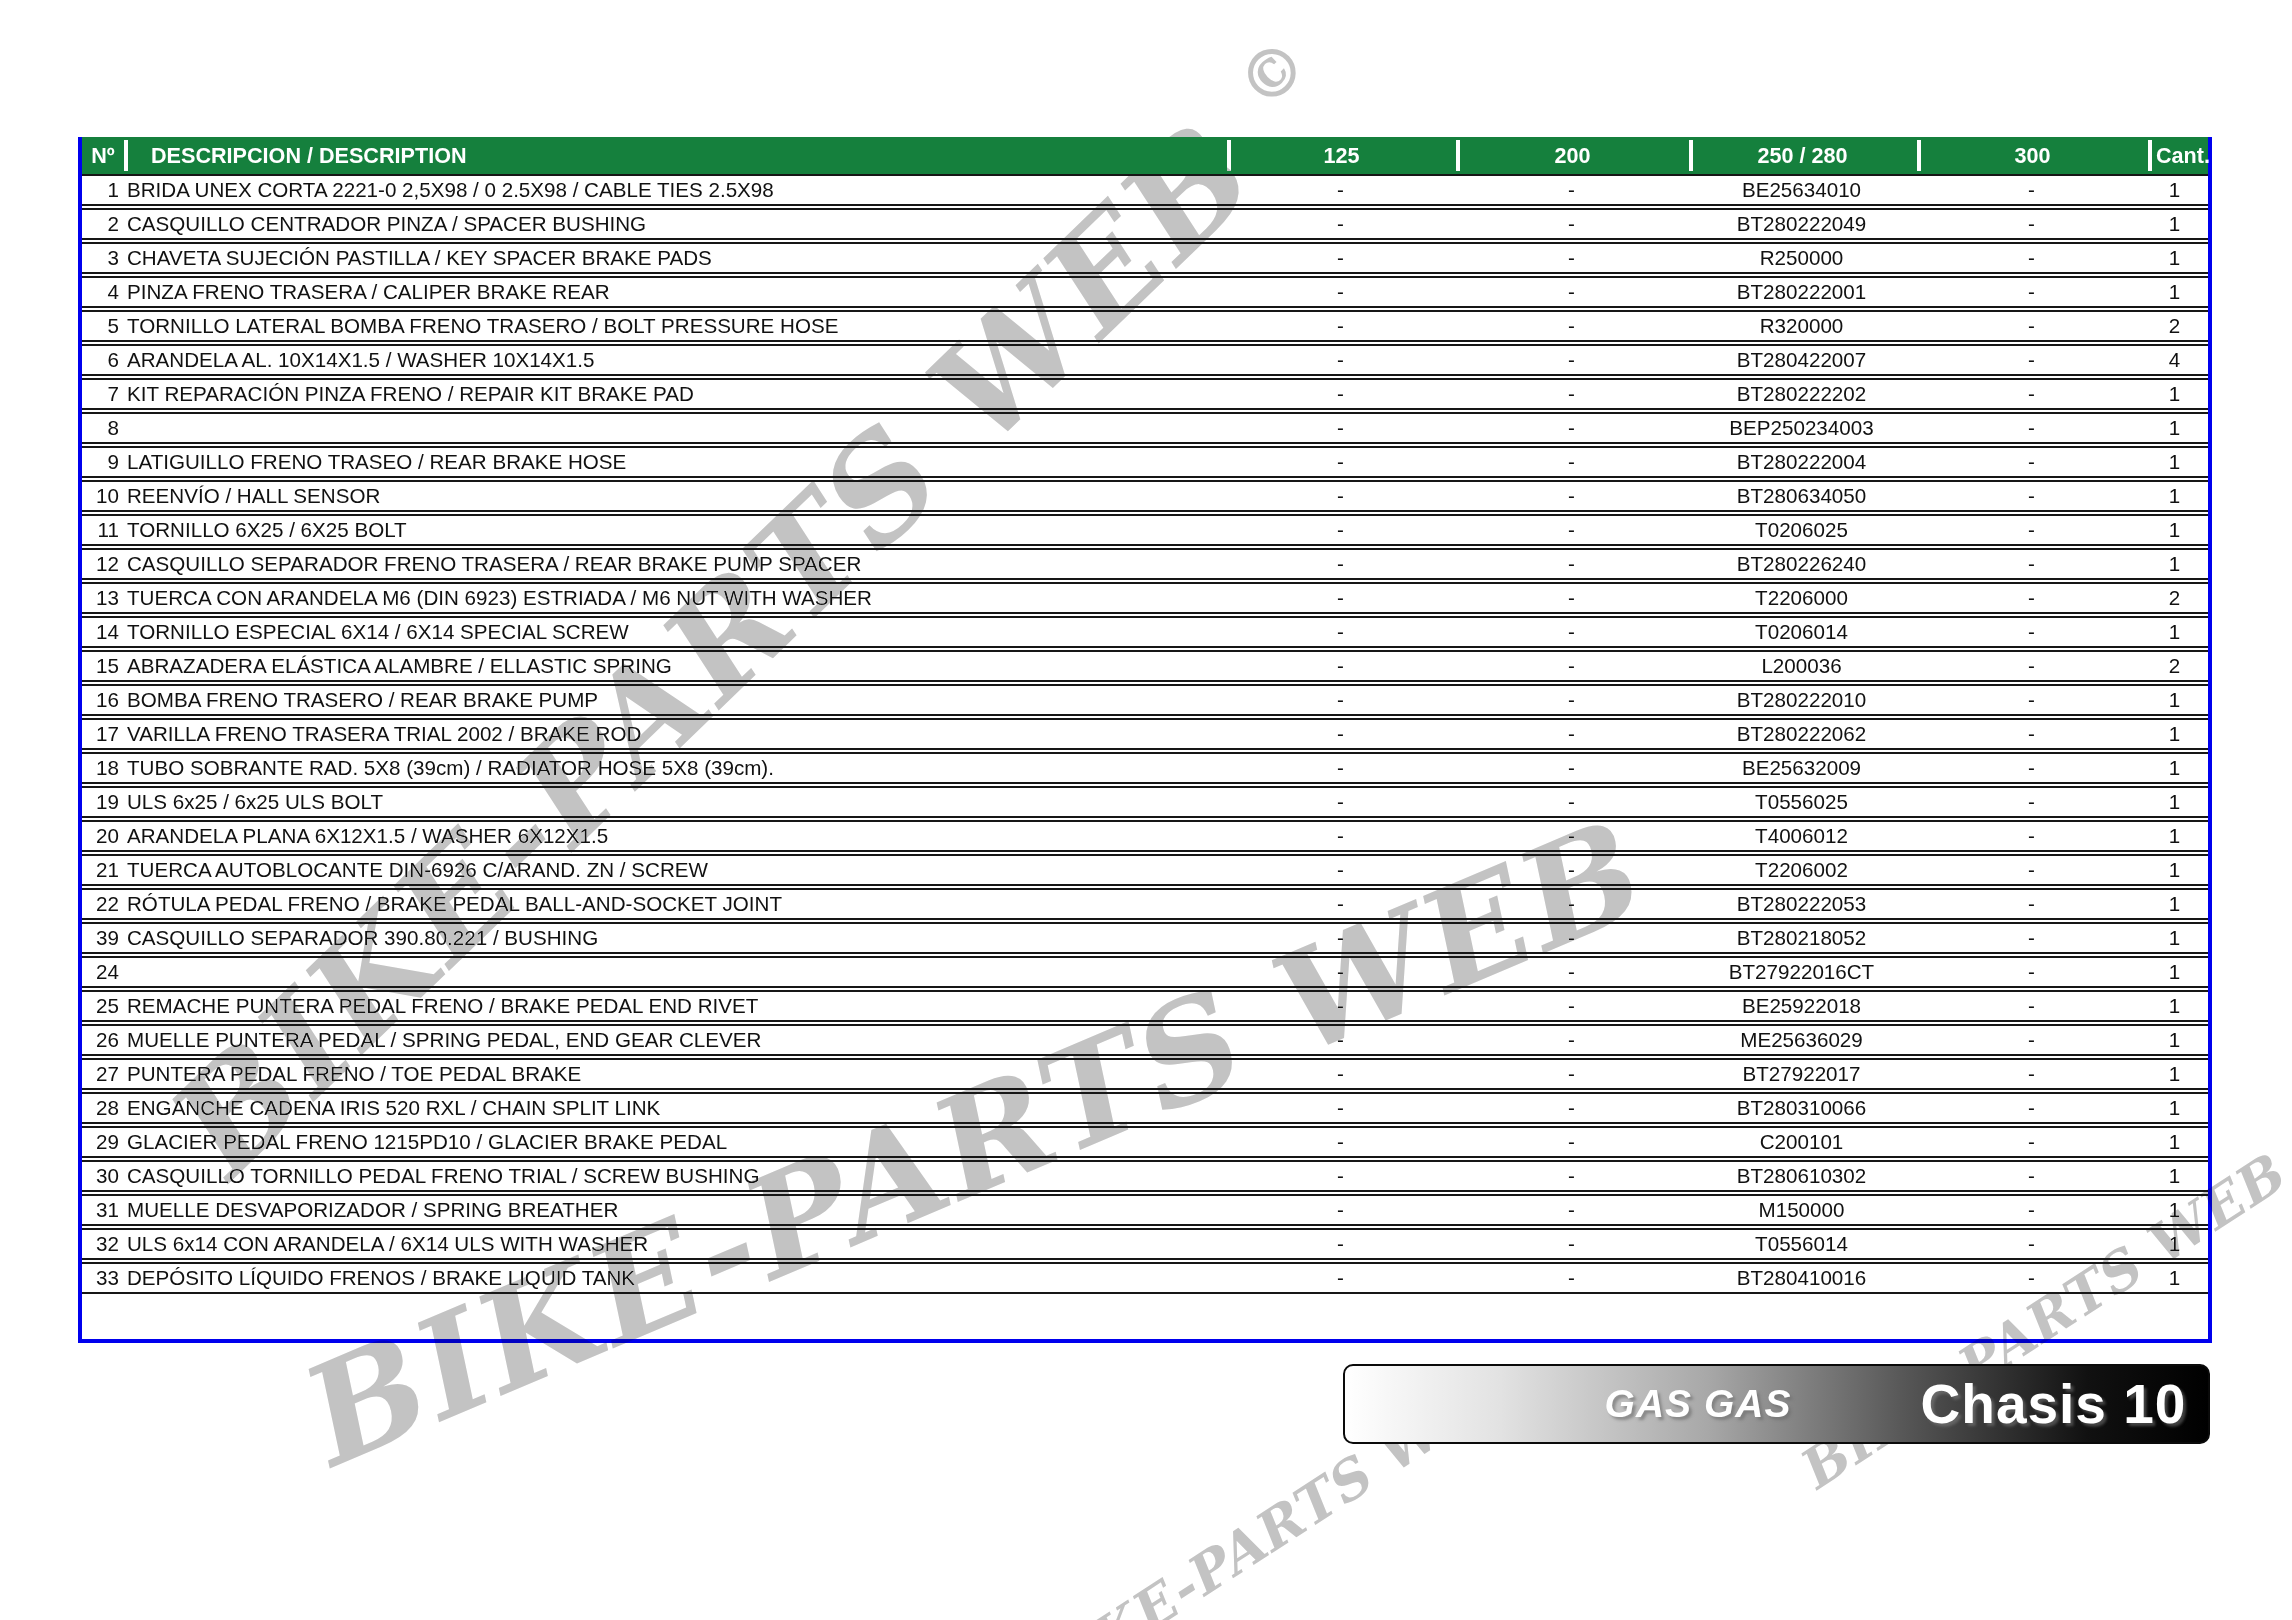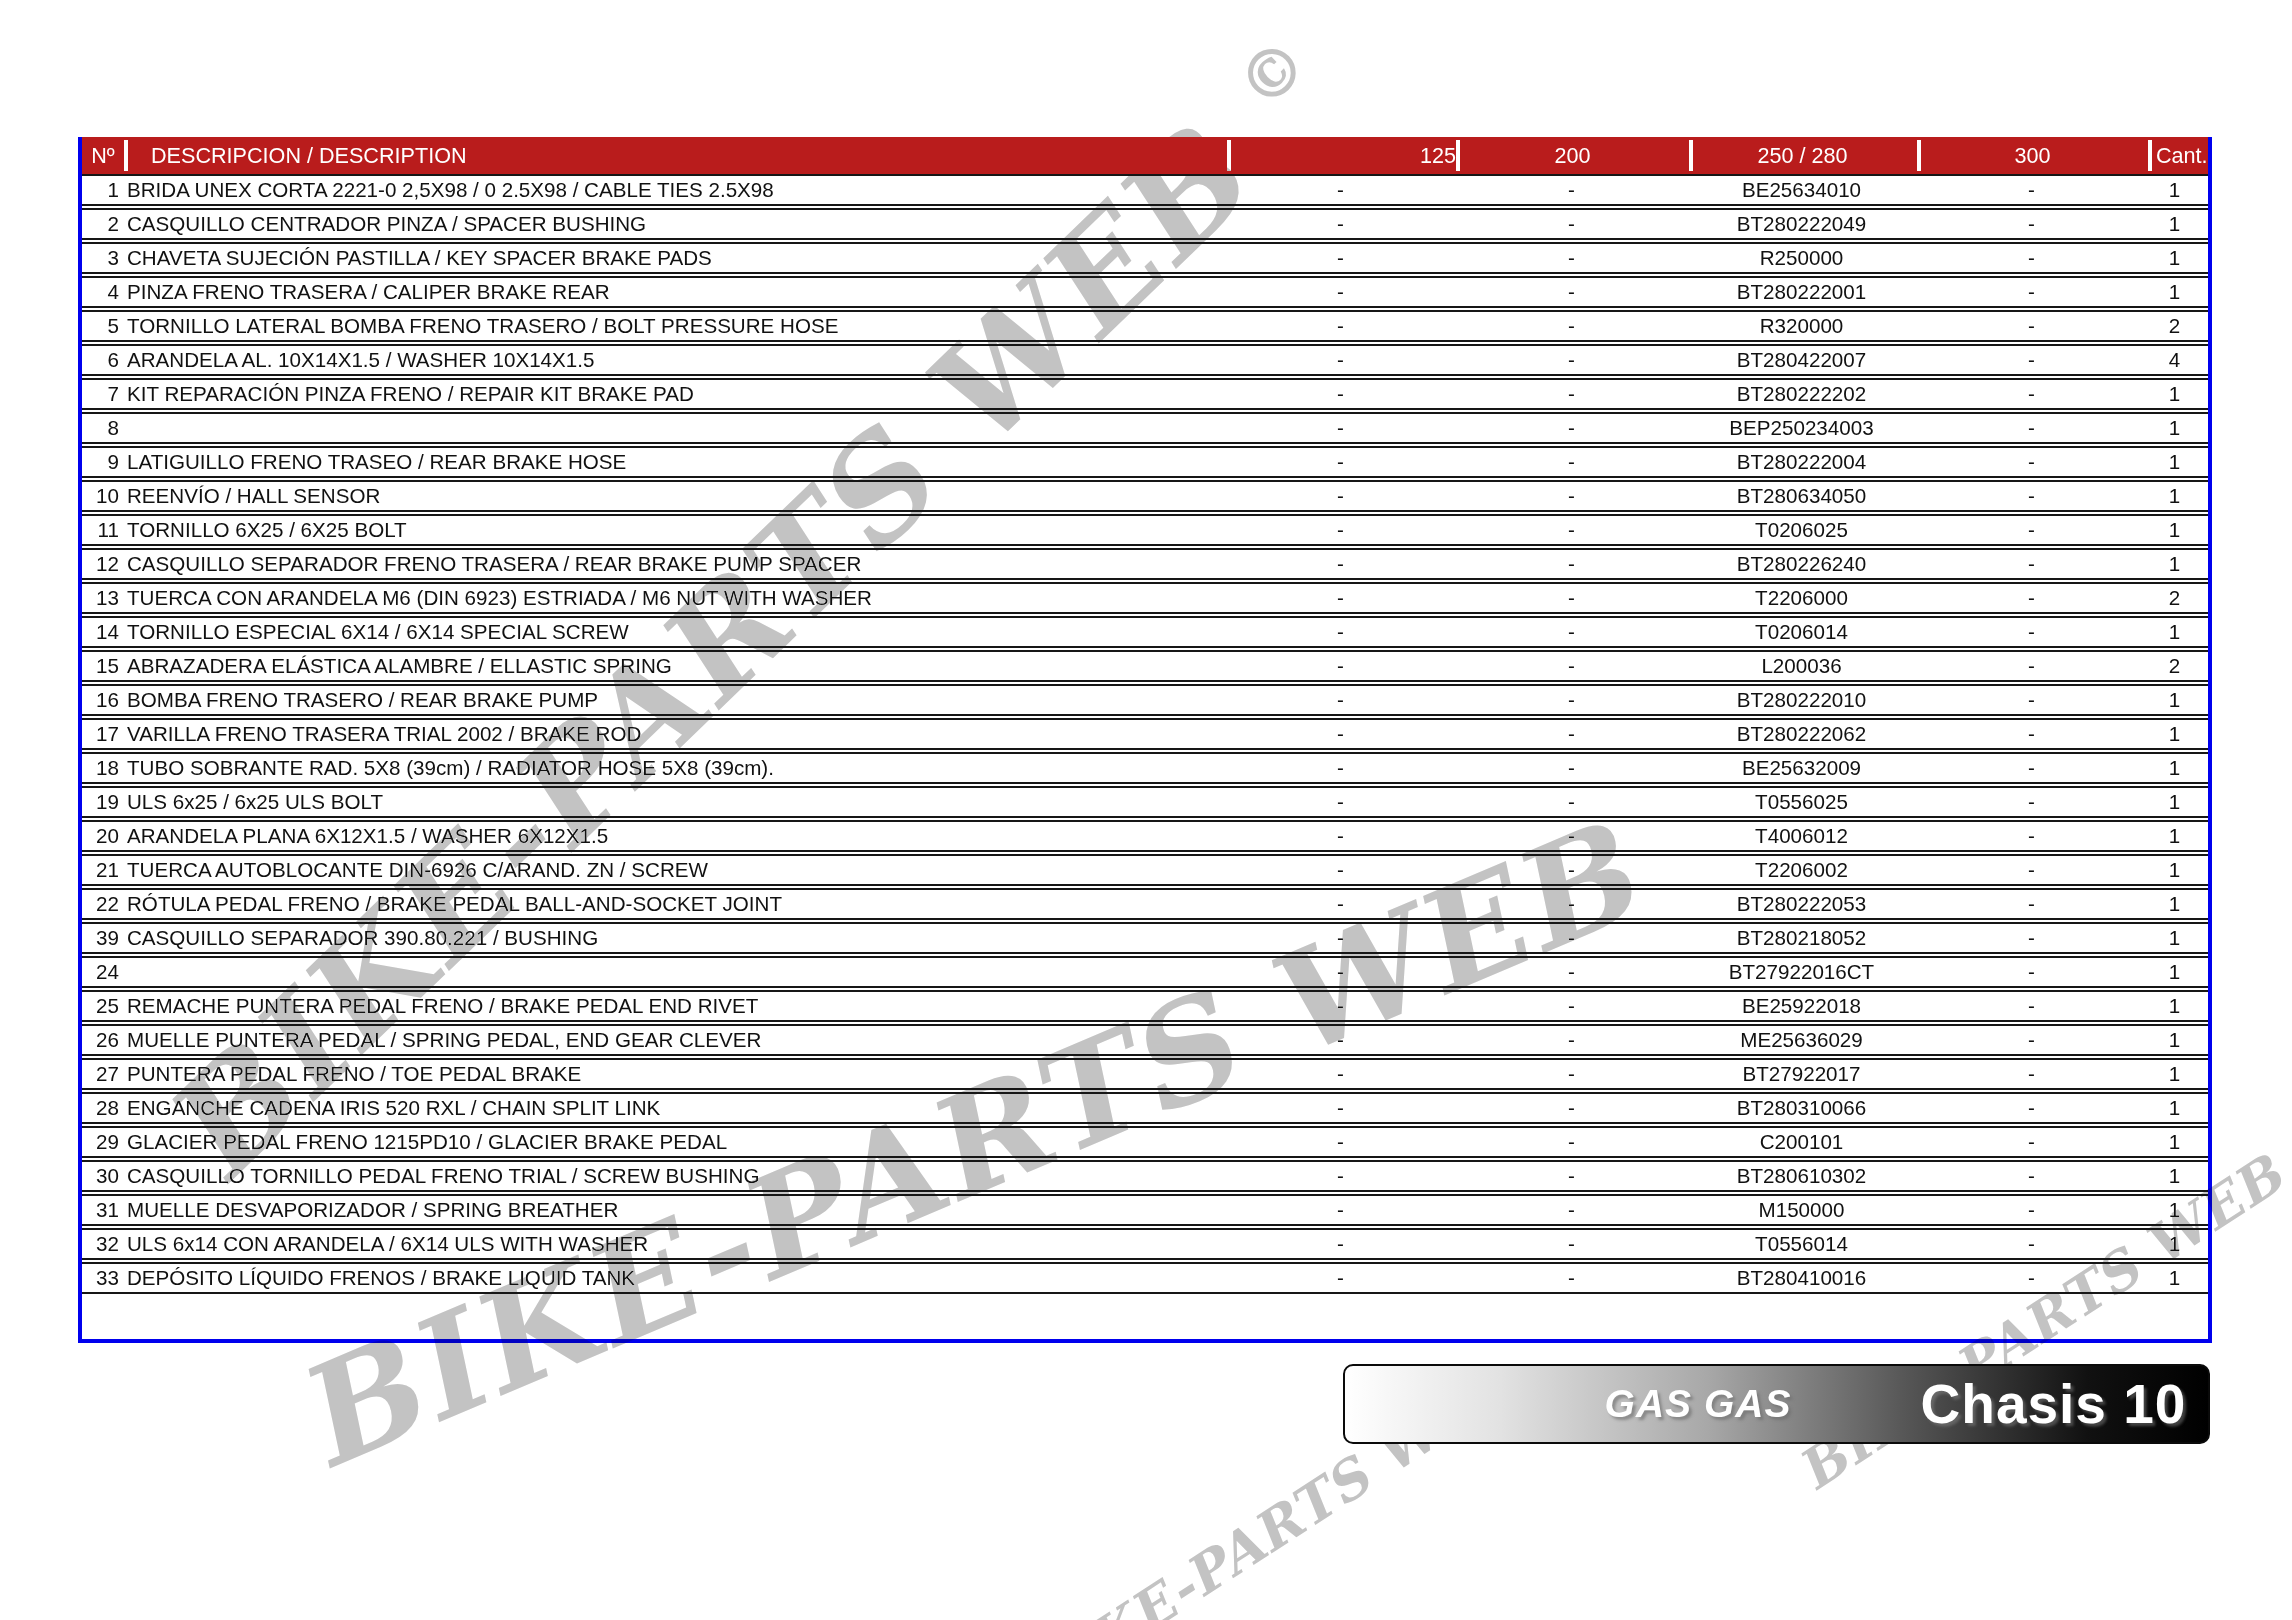--- a/index.html
+++ b/index.html
@@ -9,27 +9,27 @@
     font-family:"Liberation Sans", sans-serif;
   }
   
   .parts-table{
     position:absolute;left:78px;top:137px;width:2134px;height:1206px;
     box-sizing:border-box;
     border-left:4.9px solid #0000EE;border-right:4.9px solid #0000EE;border-bottom:4.9px solid #0000EE;
     z-index:10;
   }
   .tbl-header{
-    position:relative;height:37px;background:#b91c1c;color:#ffffff;
-    font-weight:normal;font-size:21.6px;line-height:37px;white-space:nowrap;
+    position:relative;height:37px;background:#15803d;color:#ffffff;
+    font-weight:bold;font-size:21.6px;line-height:37px;white-space:nowrap;
   }
   .hcell{position:absolute;top:0;height:37px;}
   .h-no{left:0;width:42px;text-align:center;}
   .h-desc{left:53px;margin-left:16px;}
-  .h-125{left:1145px;width:229px;text-align:right;}
+  .h-125{left:1145px;width:229px;text-align:center;}
   .h-200{left:1374px;width:233px;text-align:center;}
   .h-250{left:1607px;width:227px;text-align:center;}
   .h-300{left:1835px;width:231px;text-align:center;}
   .h-cant{left:2074px;width:59px;text-align:left;}
   .hsep{position:absolute;top:2.9px;bottom:2.9px;width:3.9px;background:#ffffff;}
   .sep1{left:42px;} .sep2{left:1145px;} .sep3{left:1374px;}
   .sep4{left:1607px;} .sep5{left:1835px;} .sep6{left:2066px;}
 
   .tbl-rows{position:relative;}
   .prow{

